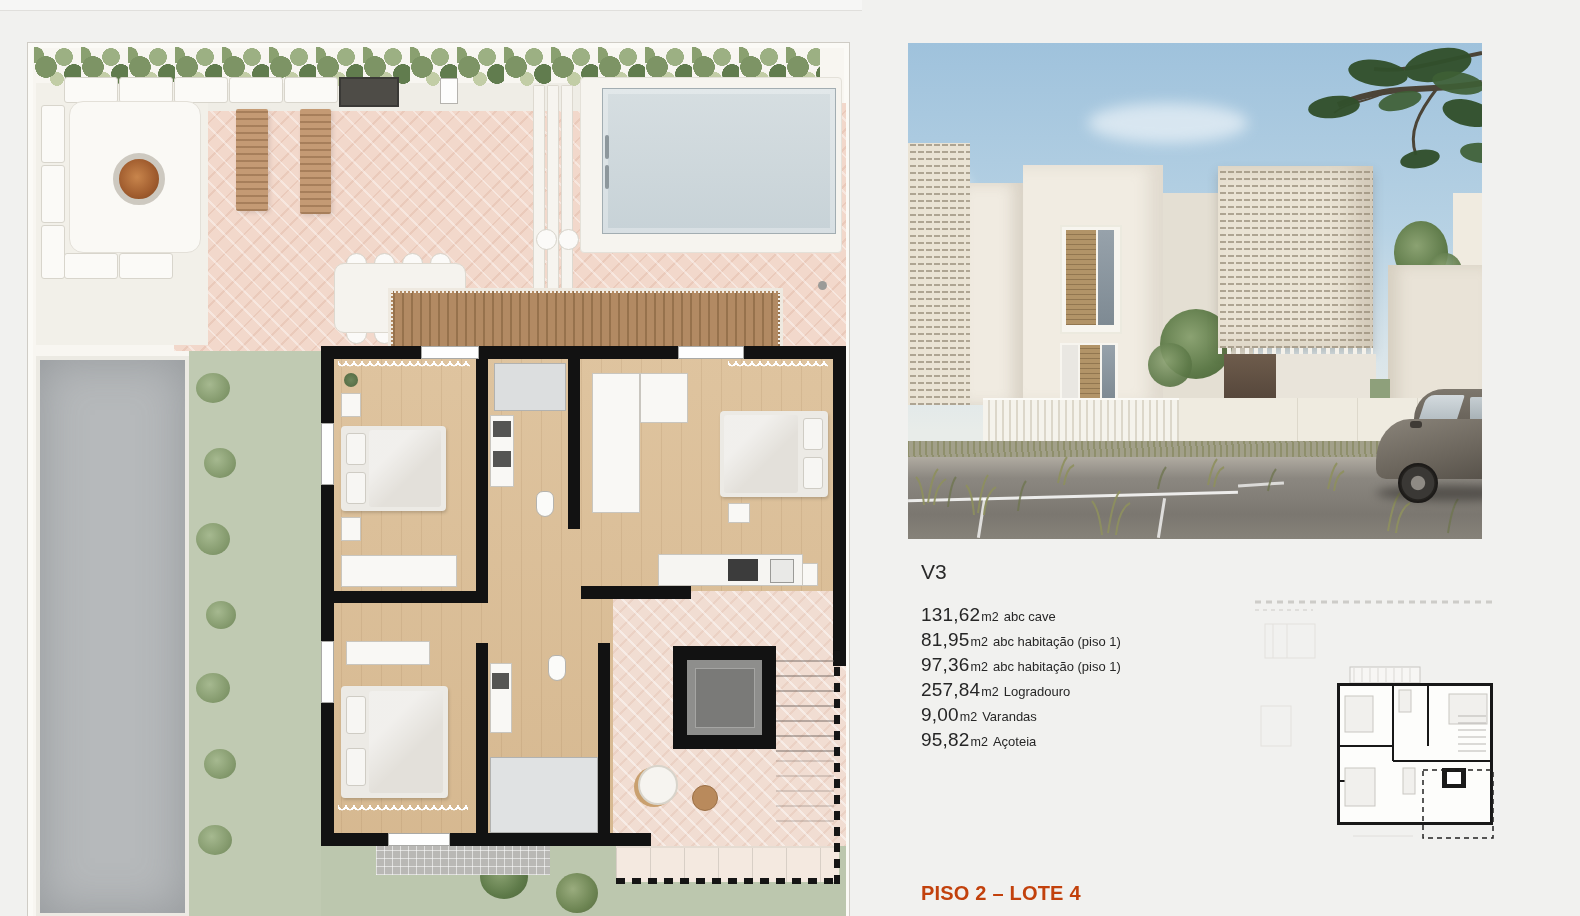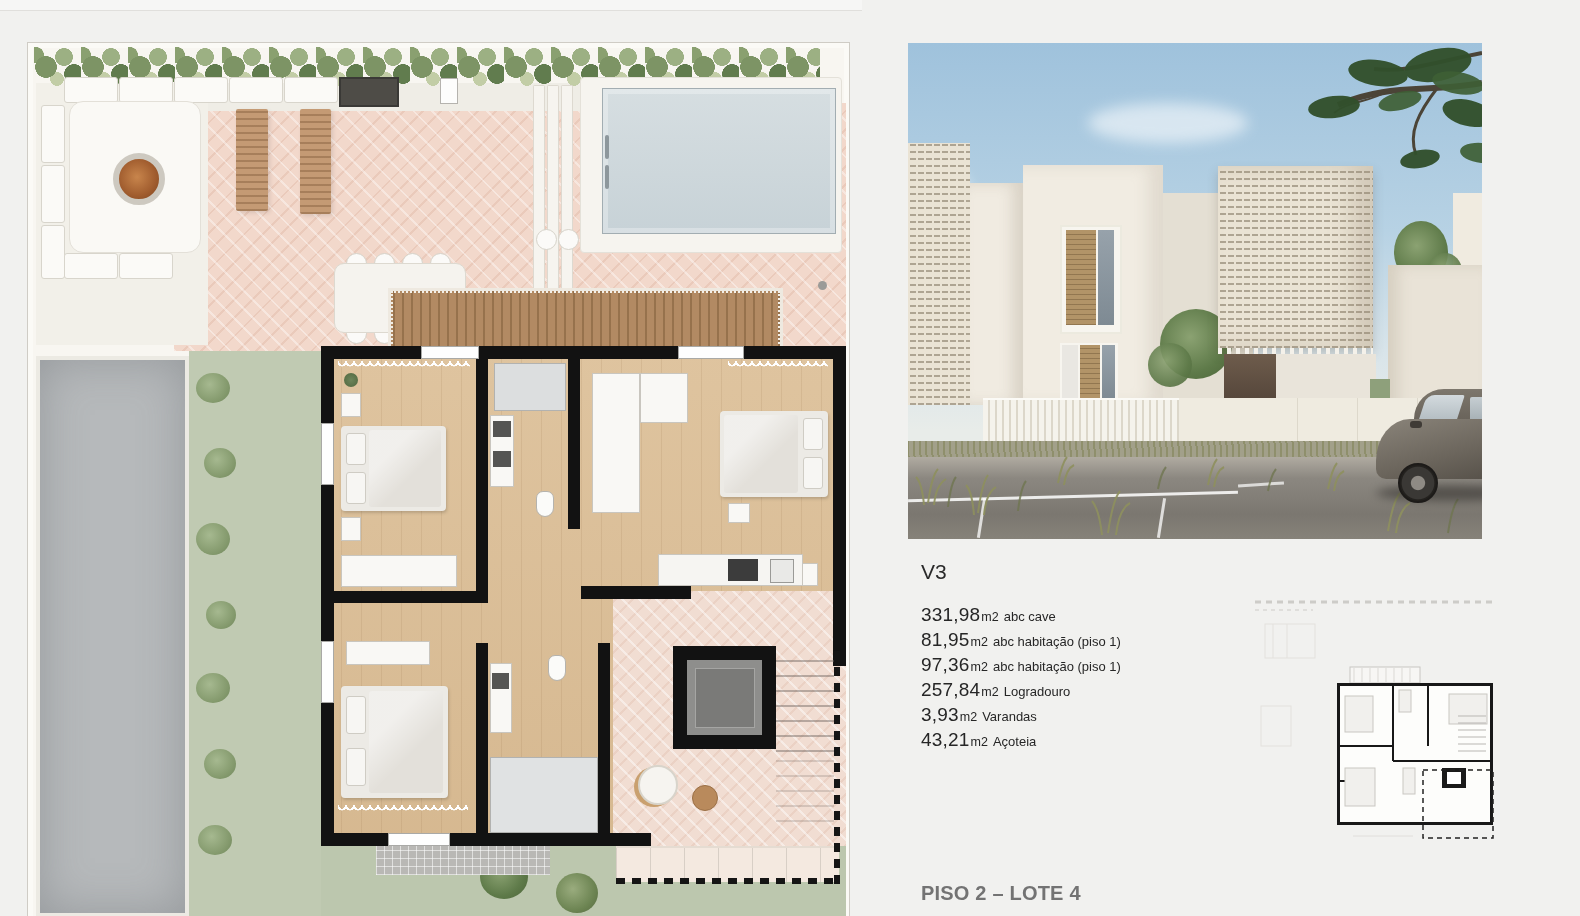--- a/index.html
+++ b/index.html
@@ -61,21 +61,21 @@
   .wheel{position:absolute;width:36px;height:36px;border-radius:50%;
     background:radial-gradient(circle,#8e8a84 0 26%,#3a3835 30% 62%,#23211e 66%);border:2px solid #1d1b19;}
 
   
   .v3{left:921px;top:560px;font-size:21px;color:#2a2a2a;}
   .areas{left:921px;top:604px;color:#262626;}
   .area-row{height:25px;display:flex;align-items:baseline;}
   .a-val{font-size:19px;letter-spacing:.2px;}
   .a-unit{font-size:12.5px;margin-left:1px;}
   .a-label{font-size:13px;margin-left:5px;}
-  .piso{left:921px;top:882px;font-size:20px;font-weight:bold;color:#737373;letter-spacing:.2px;}
+  .piso{left:921px;top:882px;font-size:20px;font-weight:bold;color:#c2410c;letter-spacing:.2px;}
 </style>
 </head>
 <body>
 
 <div class="page">
   <div class="abs top-strip"></div>
   <div class="abs top-rule"></div>
 
   <div class="abs siteplan">
 
@@ -310,46 +310,46 @@
         <ellipse cx="262" cy="58" rx="22" ry="9" transform="rotate(-14 262 58)"></ellipse>
         <ellipse cx="344" cy="110" rx="22" ry="10" transform="rotate(6 344 110)"></ellipse>
       </g>
     </svg>
   </div>
 
   <div class="abs v3">V3</div>
 
   <div class="abs areas">
     <div class="area-row">
-      <span class="a-val">331,98</span>
+      <span class="a-val">131,62</span>
         <span class="a-unit">m2</span>
         <span class="a-label">abc cave</span>
     </div>
     <div class="area-row">
       <span class="a-val">81,95</span>
         <span class="a-unit">m2</span>
         <span class="a-label">abc habitação (piso 1)</span>
     </div>
     <div class="area-row">
       <span class="a-val">97,36</span>
         <span class="a-unit">m2</span>
         <span class="a-label">abc habitação (piso 1)</span>
     </div>
     <div class="area-row">
       <span class="a-val">257,84</span>
         <span class="a-unit">m2</span>
         <span class="a-label">Logradouro</span>
     </div>
     <div class="area-row">
-      <span class="a-val">3,93</span>
+      <span class="a-val">9,00</span>
         <span class="a-unit">m2</span>
         <span class="a-label">Varandas</span>
     </div>
     <div class="area-row">
-      <span class="a-val">43,21</span>
+      <span class="a-val">95,82</span>
         <span class="a-unit">m2</span>
         <span class="a-label">Açoteia</span>
     </div>
   </div>
 
   <div class="abs piso">PISO 2 – LOTE 4</div>
 
   <svg class="abs" style="left:1253px;top:596px;width:250px;height:256px;" viewBox="0 0 250 256">
 
     <line x1="2" y1="6" x2="240" y2="6" stroke="#c2c0bc" stroke-width="3" stroke-dasharray="6 5" opacity="0.75"></line>

